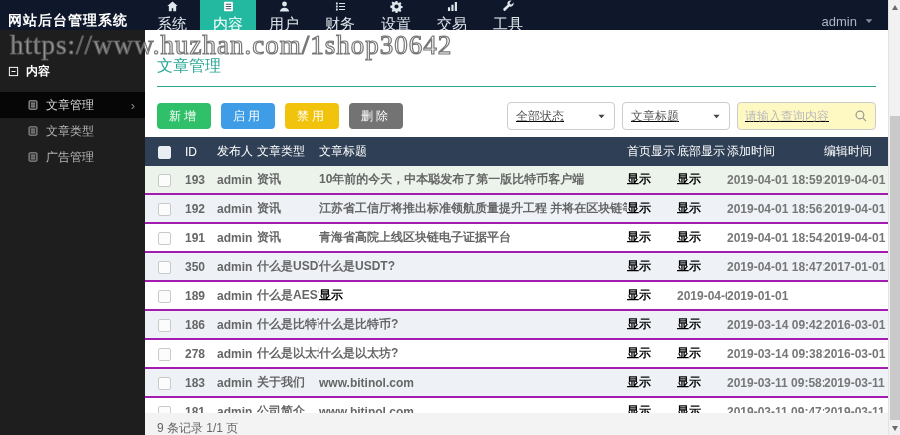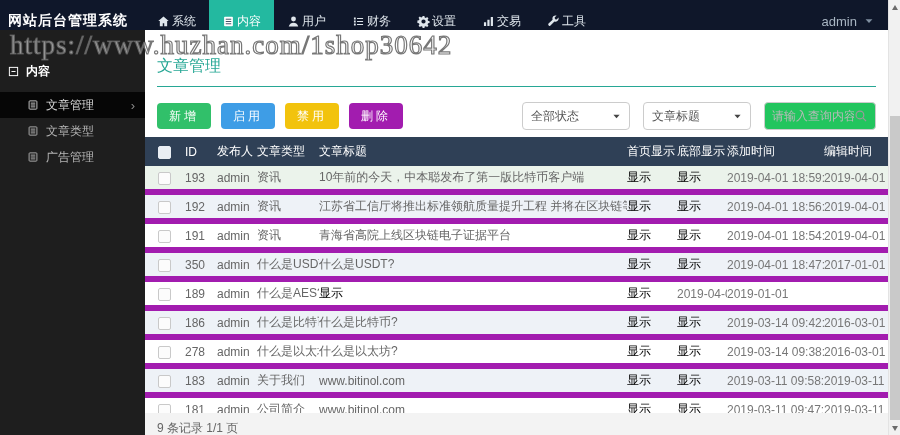--- a/index.html
+++ b/index.html
@@ -3,21 +3,21 @@
 <meta charset="utf-8">
 <style>
   * { margin:0; padding:0; box-sizing:border-box; }
   body { font-family:"Liberation Sans","DejaVu Sans",sans-serif; background:#fff; }
   .screen { position:relative; width:900px; height:435px; overflow:hidden; background:#f3f3f3; }
 
   
   .navbar { position:absolute; left:0; top:0; width:888px; height:42px; background:#0f172a; display:flex; align-items:center; }
   .brand { color:#fff; font-weight:bold; font-size:14px; padding:0 16px 0 8px; letter-spacing:1px; white-space:nowrap; }
   .nav-items { display:flex; height:100%; }
-  .nav-item { display:flex; align-items:center; gap:2px; padding:0 13px; color:#dfe6ec; font-size:12px; cursor:pointer; white-space:nowrap; }
+  .nav-item { display:flex; align-items:center; gap:2px; padding:0 13px; color:#dfe6ec; font-size:15px; cursor:pointer; white-space:nowrap;flex-direction:column; }
   .nav-item.active { background:#23b9a0; color:#fff; }
   .nav-item .icon, .side-item .icon, .side-section .icon { display:inline-flex; }
   .nav-item svg { width:13px; height:13px; fill:currentColor; stroke:none; }
   .nav-user { margin-left:auto; display:flex; align-items:center; gap:7px; color:#a9b6c3; font-size:13px; padding-right:14px; cursor:pointer; }
   .nav-user svg { width:10px; height:10px; fill:#7f8fa0; }
 
   
   .sidebar { position:absolute; left:0; top:30px; width:145px; height:405px; background:#1e1e1e; }
   .side-section { display:flex; align-items:center; gap:7px; color:#fff; font-size:12px; font-weight:bold; padding:33px 0 12px 8px; }
   .side-section svg { width:11px; height:11px; stroke:#fff; fill:none; stroke-width:1.4; }
@@ -28,33 +28,33 @@
   .side-item.active .chev { display:block; position:absolute; right:10px; color:#8a8a8a; font-size:13px; }
 
   
   .main { position:absolute; left:145px; top:30px; width:743px; height:405px; background:#f3f3f3; }
   .panel { position:absolute; left:0; top:0; width:743px; height:383px; background:#fff; overflow:hidden; }
   .page-head { margin:26px 12px 0 12px; border-bottom:1px solid #27a795; padding-bottom:9px; }
   .page-title { color:#27a795; font-size:16px; }
 
   .toolbar { display:flex; align-items:center; margin:15px 12px 0 12px; }
   .btn { height:26px; line-height:26px; padding:0 12px; border-radius:4px; color:#fff; font-size:12px; letter-spacing:3px; margin-right:10px; cursor:pointer; white-space:nowrap; }
-  .filters { margin-left:auto; display:flex; gap:13px; align-items:center; }
+  .filters { margin-left:auto; display:flex; gap:7px; align-items:center;text-decoration:underline; }
   .select { width:108px; height:28px; border:1px solid #ccc; border-radius:4px; display:flex; align-items:center; justify-content:space-between; padding:0 8px; font-size:12px; color:#555; background:#fff; cursor:pointer; }
   .select svg { width:9px; height:9px; fill:#444; }
-  .searchbox { width:112px; height:28px; border:1px solid #ccc; border-radius:4px; display:flex; align-items:center; padding:0 7px; background:#22c55e; }
+  .searchbox { width:139px; height:28px; border:1px solid #ccc; border-radius:4px; display:flex; align-items:center; padding:0 7px; background:#fef9c3; }
   .searchbox input { border:none; outline:none; flex:1; min-width:0; font-size:12px; color:#555; font-family:inherit; background:transparent; }
   .searchbox input::placeholder { color:#b9b9b9; }
   .searchbox svg { width:14px; height:14px; flex:0 0 auto; }
 
   
   .table { margin-top:7px; }
   .thead-row, .trow { display:grid; grid-template-columns:27px 32px 40px 62px 308px 50px 50px 97px 110px; padding-left:13px; align-items:center; height:29px; font-size:12px; }
   .thead-row { background:#2f4056; color:#fff; }
-  .trow { background:#fff; border-bottom:6px solid #a21caf; color:#666; }
+  .trow { background:#fff; border-bottom:2px solid #a21caf; color:#666;font-weight:bold; }
   .trow.stripe { background:#eef2f7; }
   .trow.hl { background:#ebf3eb; }
   .cell { overflow:hidden; white-space:nowrap; }
   .cell.show { color:#000000; }
   .cell.date { color:#777; }
   .cb { display:inline-block; width:13px; height:13px; border:1px solid #c9c9c9; border-radius:2px; background:#fcfcfc; cursor:pointer; vertical-align:middle; }
   .thead-row .cb { background:#e9eef3; border-color:#e9eef3; }
 
   .list-footer { position:absolute; left:12px; top:390px; color:#666; font-size:12px; }
 
@@ -203,21 +203,21 @@
     <div class="panel">
       <div class="page-head">
         <span class="page-title">文章管理</span>
       </div>
 
       <div class="toolbar">
         <div id="toolbar-buttons" style="display:flex;">
             <div class="btn" style="background:#31c06a">新增</div>
             <div class="btn" style="background:#3e9de6">启用</div>
             <div class="btn" style="background:#f2c30d">禁用</div>
-            <div class="btn" style="background:#a21caf">删除</div>
+            <div class="btn" style="background:#737373">删除</div>
           </div>
         <div class="filters">
           <div class="select">
             <span>全部状态</span>
             <svg viewBox="0 0 16 16">
                 <path d="M2.5 5l5.5 6 5.5-6z"></path>
               </svg>
           </div>
           <div class="select">
             <span>文章标题</span>

